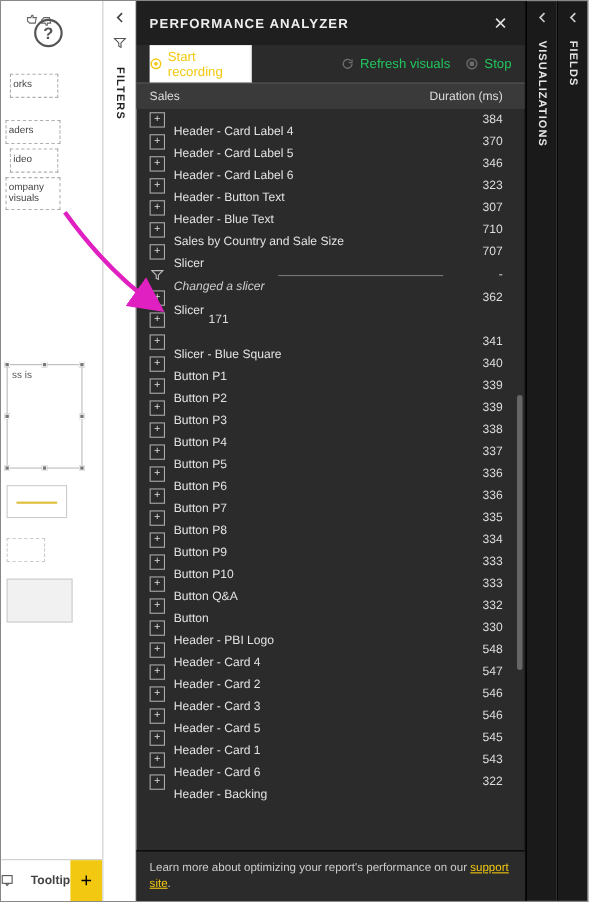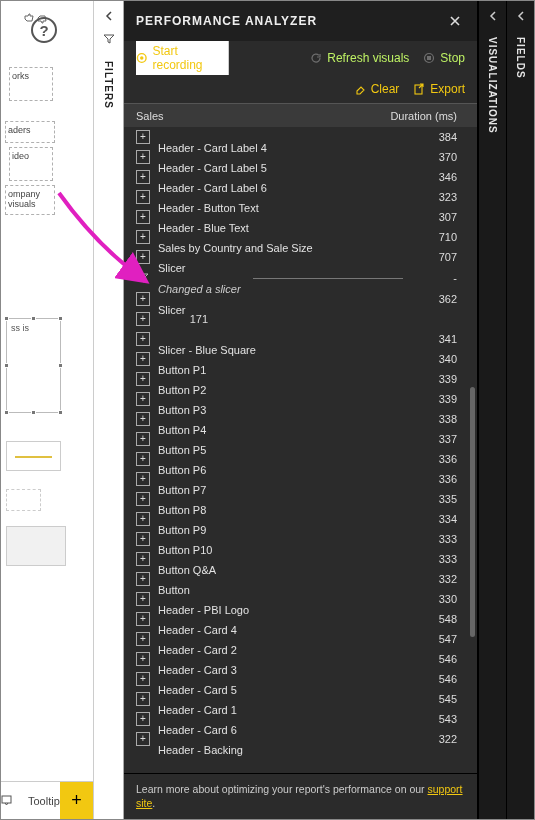--- a/index.html
+++ b/index.html
@@ -27,27 +27,27 @@
     font-weight: bold; color: #555; font-size: 15px;
     cursor: pointer;
   }
   .canvas-scraps {
     position: absolute; top: 62px; left: 0; width: 90px;
   }
   .dashed-box {
     border: 1px dashed #b0b0b0; margin: 4px 6px 4px 0; padding: 3px 2px;
     font-size: 9px; color: #444; text-align: left; overflow: hidden;
   }
-  .dashed-box.w40 { width: 44px; height: 34px; margin-left: 8px;}
+  .dashed-box.w40 { width: 44px; height: 22px; margin-left: 8px;}
   .dashed-box.w46 { width: 50px; height: 22px; margin-left: 4px;}
   .thumbs {
     margin: 12px 0 0 20px; font-size: 12px; color: #666;
   }
   .selected-box {
-    position:absolute; top: 317px; left: 5px; width: 55px; height: 95px;
+    position:absolute; top: 330px; left: 5px; width: 69px; height: 95px;
     border: 1px solid #bbb;
   }
   .selected-box .handle {
     position:absolute; width:5px;height:5px;background:#777;border:1px solid #fff;
   }
   .selected-box .h1{top:-3px;left:-3px}.selected-box .h2{top:-3px;right:-3px}
   .selected-box .h3{bottom:-3px;left:-3px}.selected-box .h4{bottom:-3px;right:-3px}
   .selected-box .h5{top:-3px;left:50%;margin-left:-3px}
   .selected-box .h6{bottom:-3px;left:50%;margin-left:-3px}
   .selected-box .h7{left:-3px;top:50%;margin-top:-3px}
@@ -57,21 +57,21 @@
   .small-box .line{height:2px;background:#e0c040;margin:14px 8px 0 8px;}
   .tiny-box{position:absolute;top:488px;left:5px;width:35px;height:22px;border:1px dashed #ccc;}
   .gray-card{position:absolute;top:525px;left:5px;width:60px;height:40px;border:1px solid #ccc;background:#f1f1f1;}
   .tabstrip {
     position: absolute; bottom: 0; left: 0; right: 0; height: 38px;
     display: flex; align-items: center; background: #fff;
     border-top: 1px solid #ccc;
   }
   .tab-tt {
     flex: 1; display: flex; align-items: center; justify-content: center;
-    font-size: 11px; color: #444; gap: 16px;
+    font-size: 11px; color: #444; gap: 16px; font-weight: bold;
   }
   .tab-add {
     width: 36px; height: 38px; background: #f2c811; color: #000;
     display: flex; align-items: center; justify-content: center;
     font-size: 18px; cursor: pointer;
   }
 
   
   .filters {
     width: 30px; background: #fff; border-right: 1px solid #aaa;
@@ -96,21 +96,21 @@
   .phead .title {
     flex: 1; font-size: 12px; font-weight: 700; letter-spacing: 1px;
   }
   .phead .close { color: #ddd; cursor: pointer; font-size: 16px; padding:4px;}
   .pactions {
     height: 34px; display: flex; align-items: center; padding: 0 12px;
     gap: 14px; color: #aaa; font-size: 12px; background:#2b2b2b;
   }
   .pactions .act { display: flex; align-items: center; gap: 5px; cursor: pointer;}
   .pactions .act.left { color: #f2c811; }
-  .pactions .act.disabled { color: #bef264; cursor: default;}
+  .pactions .act.disabled { color: #22c55e; cursor: default;}
   .pactions .spacer { flex: 1; }
   .secondary {
     height: 28px; display: flex; align-items: center; justify-content: flex-end;
     padding: 0 12px; gap: 14px; color: #f2c811; font-size: 12px;
   }
   .secondary .act { display:flex;align-items:center;gap:5px;cursor:pointer;}
   .tablehead {
     height: 24px; display: flex; align-items: center; padding: 0 20px 0 12px;
     background: #3a3a3a; color: #ddd; font-size: 11px;
     border-top: 1px solid #555;
@@ -258,35 +258,20 @@
         <span>Refresh visuals</span>
       </div>
       <div class="act disabled">
         <svg width="12" height="12" viewBox="0 0 12 12">
             <circle cx="6" cy="6" r="4.5" fill="none" stroke="#6d6d6d" stroke-width="1.2"></circle>
             <rect x="4" y="4" width="4" height="4" fill="#6d6d6d"></rect>
           </svg>
         <span>Stop</span>
       </div>
     </div>
-    <div class="secondary">
-      <div class="act">
-        <svg width="12" height="12" viewBox="0 0 12 12">
-            <path d="M3 8 l4 -4 l3 3 l-4 4 h-3 z" fill="none" stroke="#f2c811" stroke-width="1.1"></path>
-          </svg>
-        <span>Clear</span>
-      </div>
-      <div class="act">
-        <svg width="12" height="12" viewBox="0 0 12 12">
-            <rect x="2" y="2" width="7" height="9" fill="none" stroke="#f2c811" stroke-width="1.1"></rect>
-            <path d="M7 1 l3 0 l0 3 M10 1 l-4 4" fill="none" stroke="#f2c811" stroke-width="1.1"></path>
-          </svg>
-        <span>Export</span>
-      </div>
-    </div>
     <div class="tablehead">
       <div class="c1">Sales</div>
       <div class="c2">Duration (ms)</div>
     </div>
     <div class="rows" id="rows">
       <div class="row">
           <span class="exp">+</span>
           <span class="nm">Header - Card Label 4</span>
           <span class="dur">384</span>
         </div>

